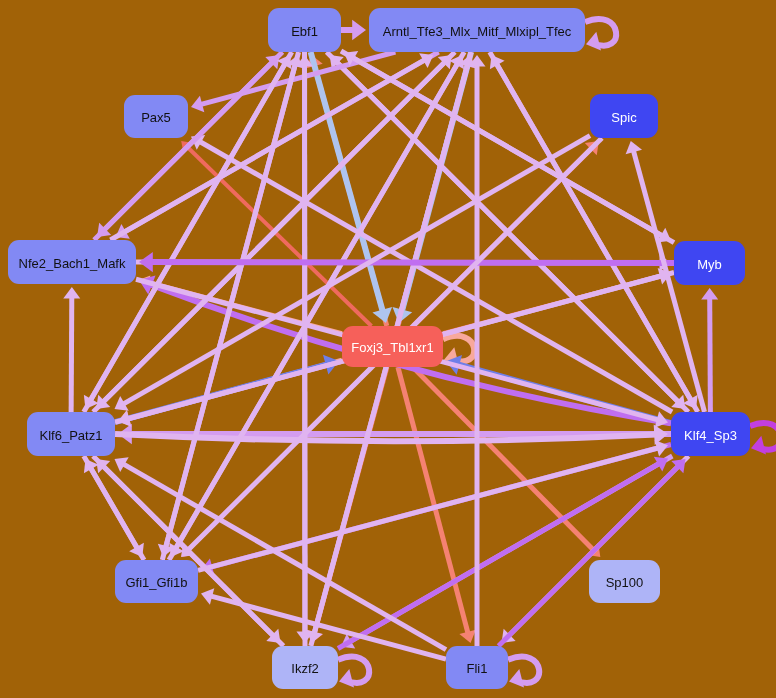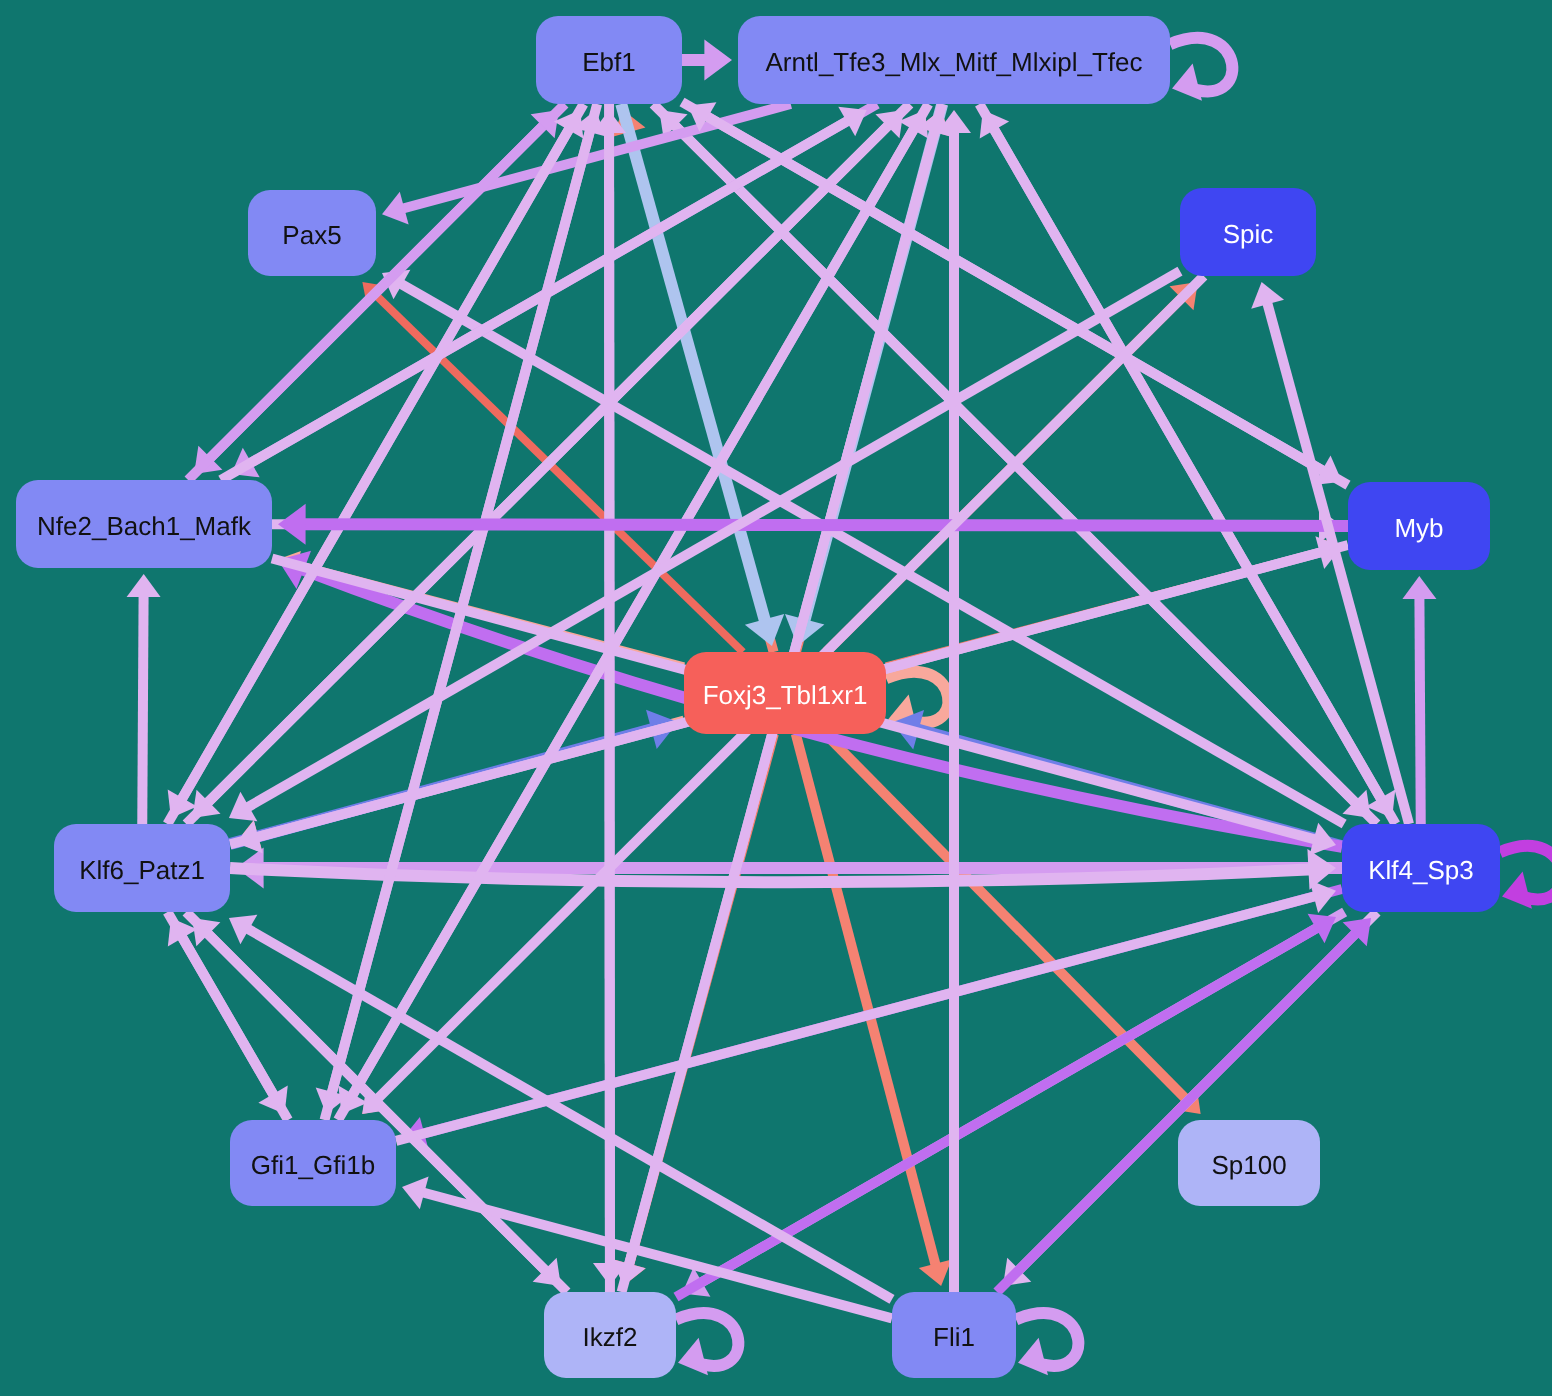--- a/index.html
+++ b/index.html
@@ -10,21 +10,21 @@
   body {
     width: 776px;
     height: 698px;
     font-family: "Liberation Sans", sans-serif;
     overflow: hidden;
   }
   #graph-root {
     position: relative;
     width: 776px;
     height: 698px;
-    background: #0f766e;
+    background: #a16207;
   }
   svg#network {
     display: block;
     width: 776px;
     height: 698px;
   }
   .node-rect {
     stroke: none;
   }
   .node-label {

